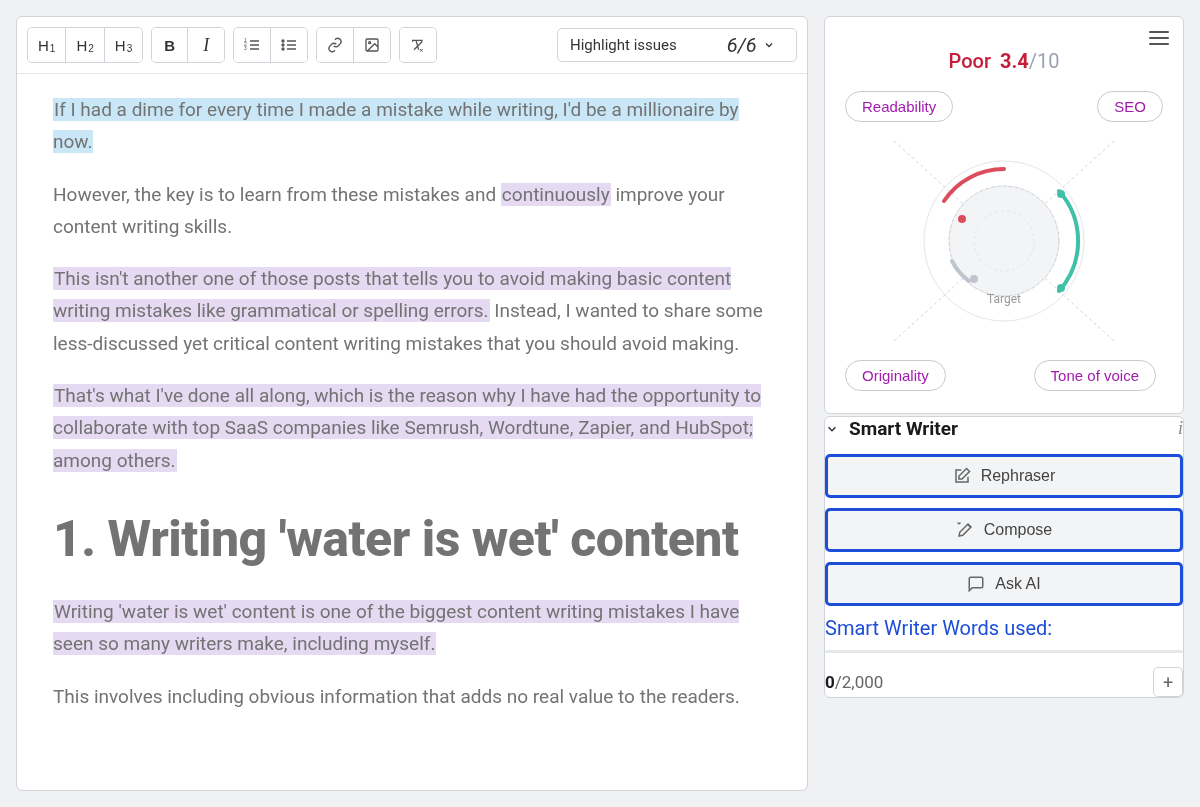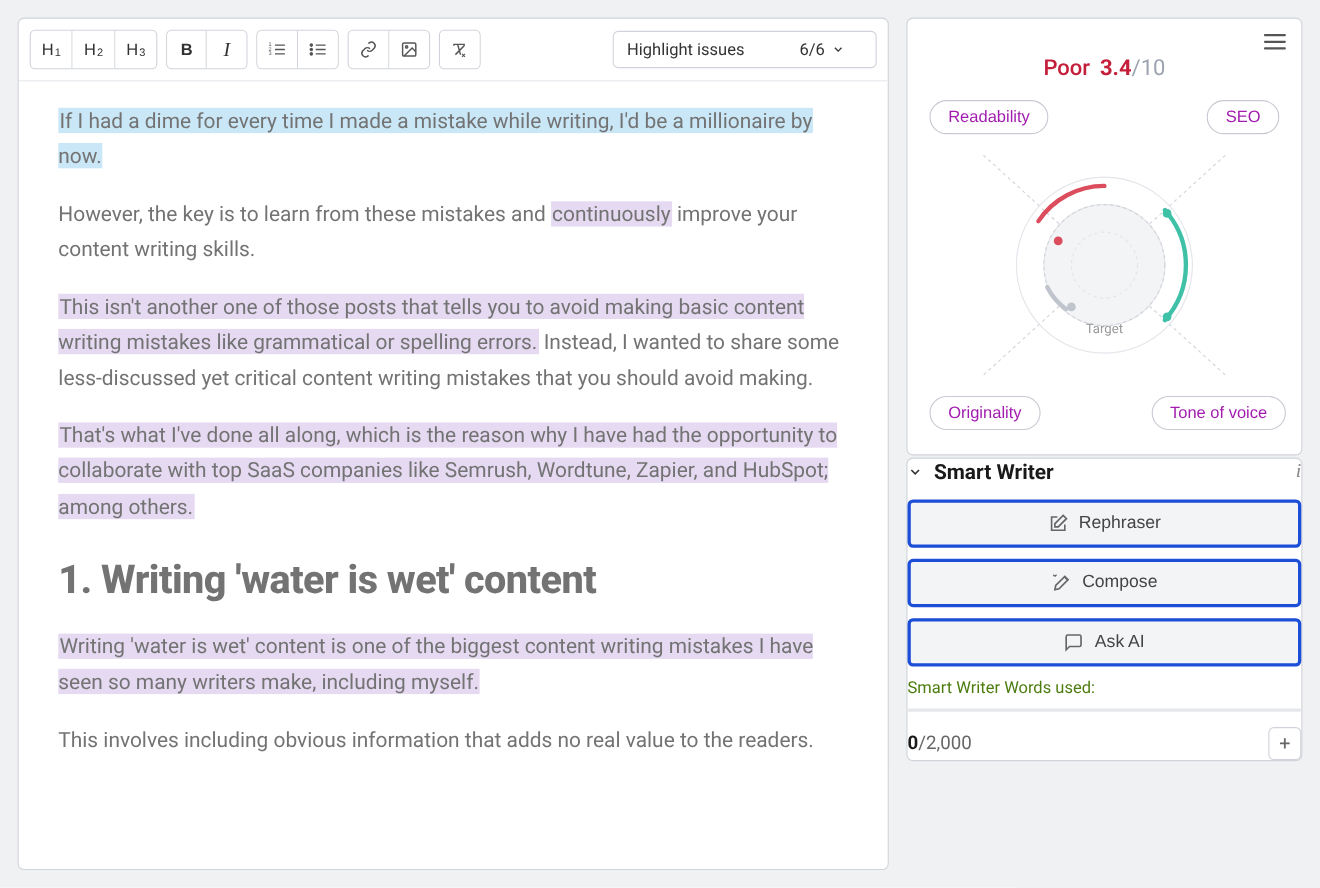--- a/index.html
+++ b/index.html
@@ -60,33 +60,33 @@
   align-items: center;
   border: 1px solid #d0d3d9;
   border-radius: 5px;
   padding: 16px 12px;
   height: 34px;
   gap: 50px;
   min-width: 240px;
   cursor: pointer;
 }
 .highlight-select .label { font-size: 15px; color: #333; }
-.highlight-select .counter { display: flex; align-items: center; gap: 6px; color: #333; font-size: 15px; }
+.highlight-select .counter { display: flex; align-items: center; gap: 6px; color: #333; font-size: 20px; font-style: italic; }
 .chev-down { width: 12px; height: 12px; }
 .editor-body {
   padding: 20px 26px 40px 36px;
   overflow-y: auto;
   flex: 1;
   font-size: 19px;
   line-height: 1.7;
   color: #737373;
 }
 .editor-body p { margin-bottom: 20px; }
 .editor-body h2 {
-  font-size: 36px;
+  font-size: 50px;
   font-weight: 800;
   margin: 18px 0 14px 0;
   letter-spacing: -0.5px;
 }
 .hl-blue { background: #c9e7f6; padding: 0 1px; }
 .hl-purple { background: #e5daf2; padding: 0 1px; }
 
 .side-panel {
   display: flex;
   flex-direction: column;
@@ -128,21 +128,21 @@
   background: #fff;
   border-radius: 999px;
   padding: 6px 16px;
   font-size: 15px;
   color: #a21caf;
   cursor: pointer;
 }
 .badge-readability { top: 0; left: 6px; }
 .badge-seo { top: 0; right: 6px; }
 .badge-originality { bottom: 0; left: 6px; }
-.badge-tone { bottom: 0; right: 0; }
+.badge-tone { bottom: 0; right: 13px; }
 .radar-svg {
   position: absolute;
   left: 50%; top: 50%;
   transform: translate(-50%, -50%);
 }
 .target-label {
   position: absolute;
   left: 50%;
   top: 67%;
   transform: translateX(-50%);
@@ -176,22 +176,22 @@
   border-radius: 5px;
   padding: 10px;
   font-size: 16px;
   color: #444;
   margin-bottom: 10px;
   cursor: pointer;
 }
 .sw-btn svg { width: 18px; height: 18px; }
 .sw-usage {
   margin-top: 6px;
-  font-size: 15px;
-  color: #4d7c0f;
+  font-size: 20px;
+  color: #1d4ed8;
 }
 .sw-progress {
   height: 3px;
   background: #e5e7eb;
   border-radius: 2px;
   margin: 10px 0 14px 0;
 }
 .sw-footer {
   display: flex;
   align-items: center;

